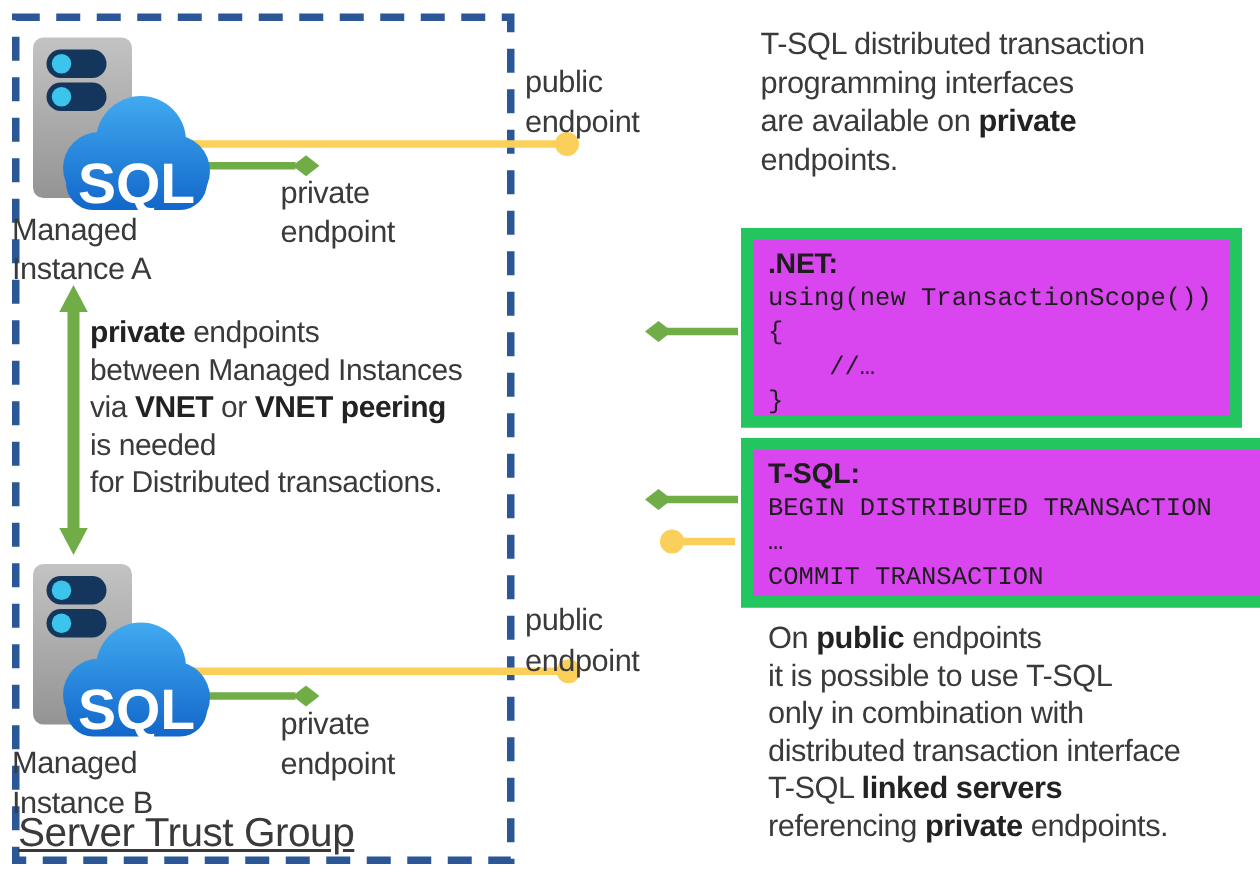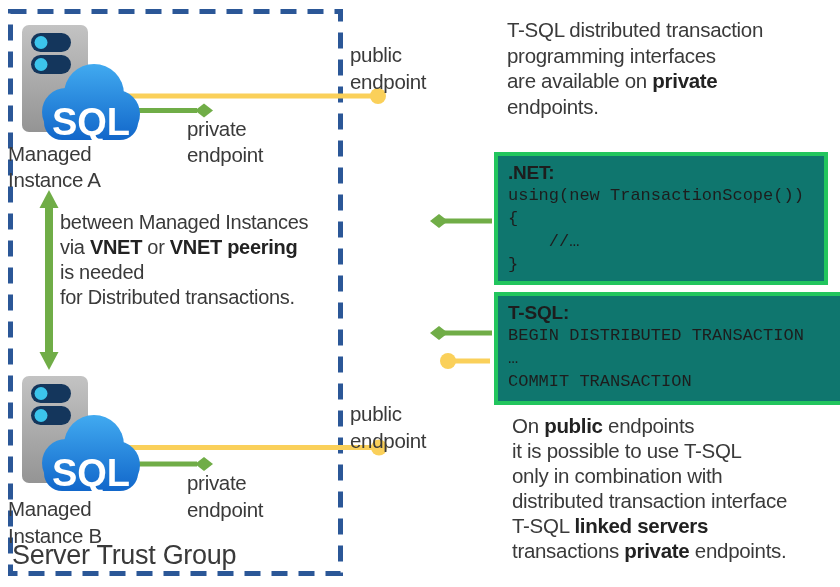--- a/index.html
+++ b/index.html
@@ -10,21 +10,21 @@
     color:#3a3a3a;
   }
   .canvas { position:relative; width:840px; height:587px; background:#fff; }
   .layer { position:absolute; left:0; top:0; }
   .abs { position:absolute; }
   .note { font-size:20.5px; line-height:25.5px; letter-spacing:-0.3px; }
   .ep   { font-size:20.5px; letter-spacing:-0.3px; }
   .iname{ font-size:20.5px; line-height:26px; text-align:left; width:126px; letter-spacing:-0.3px; }
   .stg  { font-size:27px; letter-spacing:-0.3px; }
   b { font-weight:bold; color:#222; }
-  .codebox { position:absolute; border:4px solid #22c55e; background:#0f766e; padding:5px 10px; }
+  .codebox { position:absolute; border:8px solid #22c55e; background:#d946ef; padding:5px 10px; }
   .codebox .title { font-size:19px; font-weight:bold; line-height:23px; color:#1d1d1d; letter-spacing:-0.2px; }
   .codebox .code  { font-family:"Liberation Mono","DejaVu Sans Mono",monospace; font-size:17px; line-height:23px; white-space:pre; color:#1d1d1d; }
 </style>
 </head>
 <body>
 
 <div class="canvas">
 
   <svg class="layer" width="840" height="587" viewBox="0 0 840 587">
     <defs>
@@ -119,40 +119,41 @@
   <div class="abs ep" style="left:350px; top:41px; line-height:27px;">
     <div>public</div>
     <div>endpoint</div>
   </div>
   <div class="abs ep" style="left:187px; top:116px; line-height:26px;">
     <div>private</div>
     <div>endpoint</div>
   </div>
 
   <div class="abs note" style="left:60px; top:210px; line-height:25px; font-size:20px;">
+    <div><b>private</b><span> endpoints</span></div>
     <div><span>between Managed Instances</span></div>
     <div><span>via </span><b>VNET</b><span> or </span><b>VNET peering</b></div>
     <div><span>is needed</span></div>
     <div><span>for Distributed transactions.</span></div>
   </div>
 
   <div class="abs iname" style="left:8px; top:495px; line-height:27px;">
     <div>Managed</div>
     <div>Instance B</div>
   </div>
   <div class="abs ep" style="left:350px; top:400px; line-height:27px;">
     <div>public</div>
     <div>endpoint</div>
   </div>
   <div class="abs ep" style="left:187px; top:469px; line-height:27px;">
     <div>private</div>
     <div>endpoint</div>
   </div>
 
-  <div class="abs stg" style="left:12px; top:540px;">Server Trust Group</div>
+  <div class="abs stg" style="left:12px; top:540px;text-decoration:underline;">Server Trust Group</div>
 
   <div class="abs note" style="left:507px; top:17px;">
     <div><span>T-SQL distributed transaction</span></div>
     <div><span>programming interfaces</span></div>
     <div><span>are available on </span><b>private</b></div>
     <div><span>endpoints.</span></div>
   </div>
 
   <div class="codebox" style="left:494px; top:152px; width:334px; height:133px;">
     <div class="title">.NET:</div>
@@ -168,16 +169,16 @@
     <div class="code">…</div>
     <div class="code">COMMIT TRANSACTION</div>
   </div>
 
   <div class="abs note" style="left:512px; top:413px; line-height:25px;">
     <div><span>On </span><b>public</b><span> endpoints</span></div>
     <div><span>it is possible to use T-SQL</span></div>
     <div><span>only in combination with</span></div>
     <div><span>distributed transaction interface</span></div>
     <div><span>T-SQL </span><b>linked servers</b></div>
-    <div><span>transactions </span><b>private</b><span> endpoints.</span></div>
+    <div><span>referencing </span><b>private</b><span> endpoints.</span></div>
   </div>
 
 </div>
 
 </body></html>

